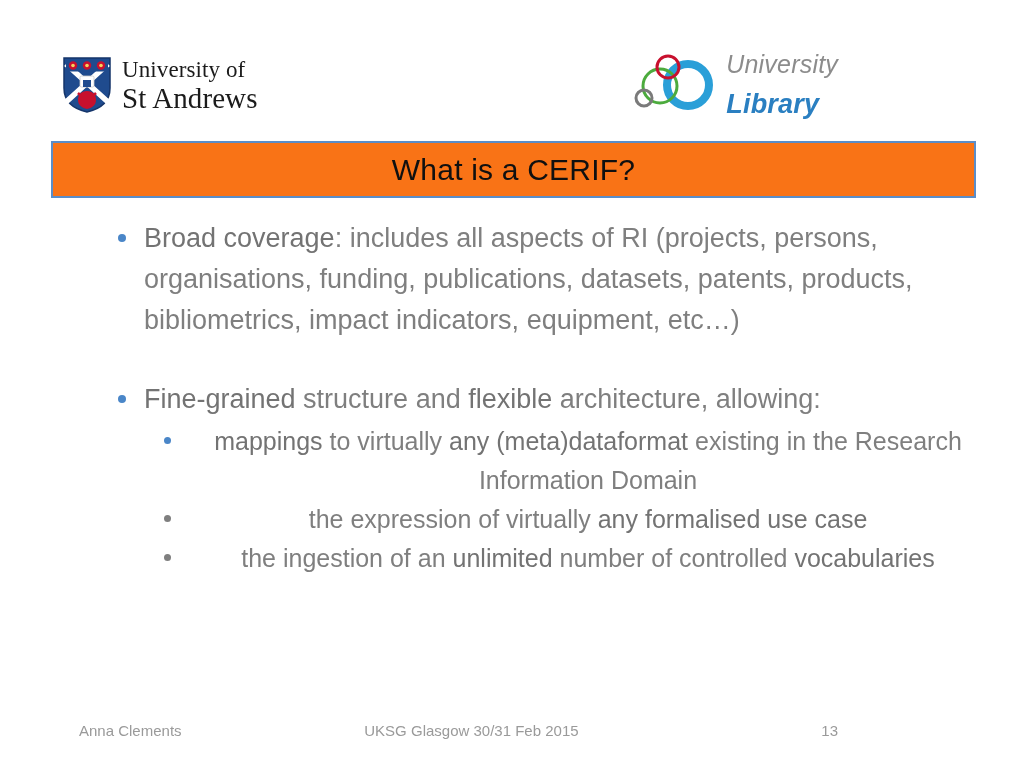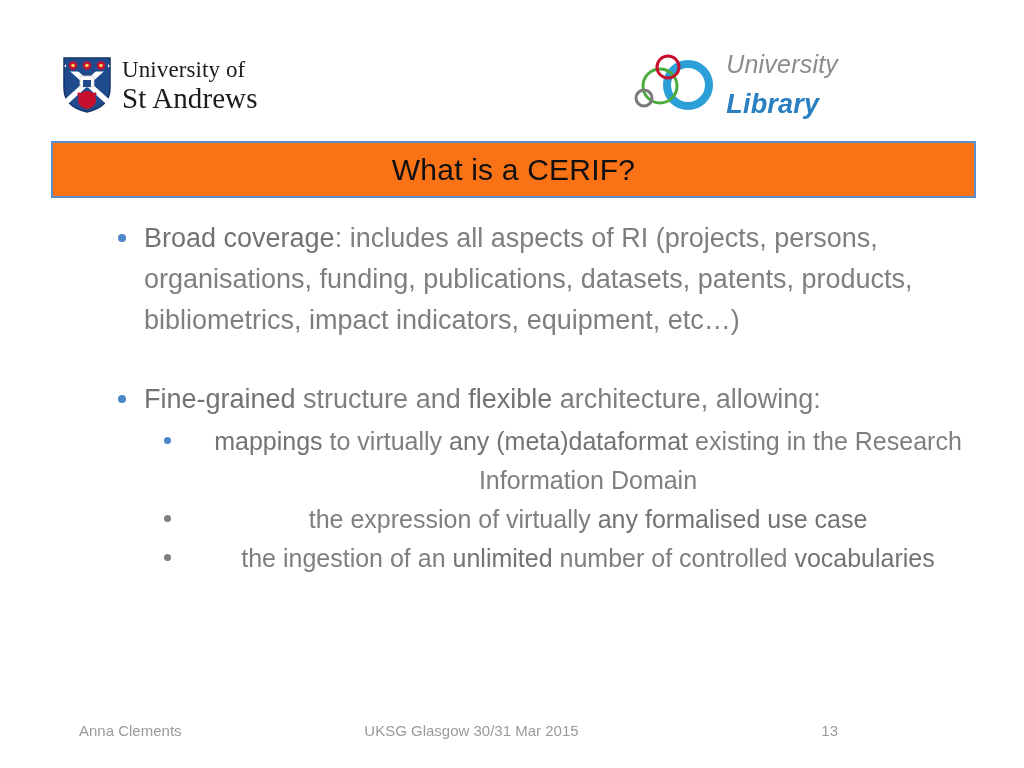--- a/index.html
+++ b/index.html
@@ -226,17 +226,17 @@
       <div class="bullet-l2 grey-marker">
         <span class="marker"></span>
         <span>the ingestion of an </span><span class="hl">unlimited</span><span> number of controlled </span><span class="hl">vocabularies</span>
       </div>
 
     </div>
   </div>
 
   <div class="footer">
     <div class="footer-left">Anna Clements</div>
-    <div class="footer-center">UKSG Glasgow 30/31 Mar 2015</div>
+    <div class="footer-center">UKSG Glasgow 30/31 Feb 2015</div>
     <div class="footer-right">13</div>
   </div>
 
 </div>
 
 </body></html>

